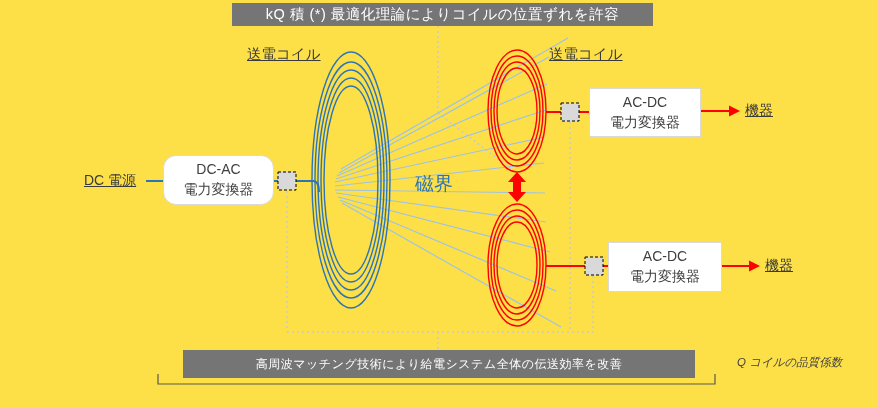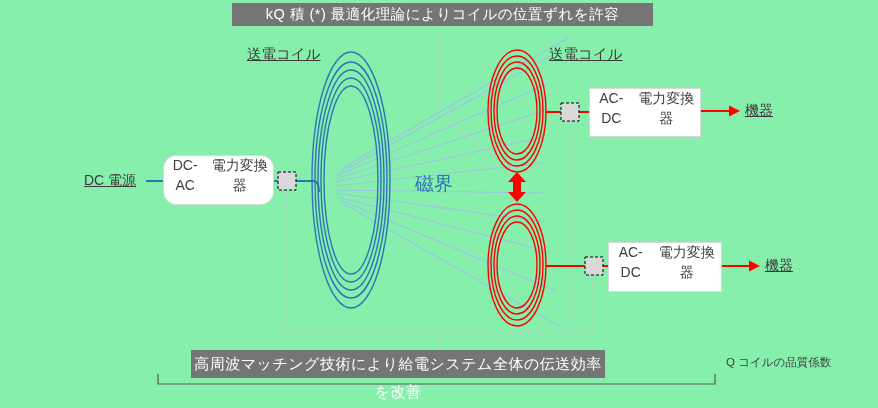--- a/index.html
+++ b/index.html
@@ -1,36 +1,36 @@
 <!DOCTYPE html>
 <html><head>
 <meta charset="utf-8">
 <style>
   html,body{margin:0;padding:0;background:#ffffff;}
   .stage{
-    position:relative;width:878px;height:408px;background:#86efac;overflow:hidden;
+    position:relative;width:878px;height:408px;background:#fde047;overflow:hidden;
     font-family:"Liberation Sans","DejaVu Sans",sans-serif;color:#3f3f3f;
   }
   .stage svg{position:absolute;left:0;top:0;}
   .abs{position:absolute;}
   .banner{
     background:#757575;color:#ffffff;text-align:center;
     font-size:14.5px;letter-spacing:0.5px;
   }
   .banner.top{left:232px;top:3px;width:421px;height:23px;line-height:23px;}
-  .banner.bottom{left:183px;top:350px;width:414px;height:28px;line-height:28px;font-size:15px;margin-left:8px;}
+  .banner.bottom{left:183px;top:350px;width:512px;height:28px;line-height:28px;font-size:12px;}
   .conv-box{
     background:#ffffff;border:1.5px solid #d9d9d9;
-    display:flex;justify-content:center;
+    display:flex;flex-direction:column;align-items:center;justify-content:center;
     font-size:14px;line-height:1.4;color:#3f3f3f;text-align:center;
   }
   .lbl{font-size:14.5px;color:#3a3a3a;white-space:nowrap;text-decoration:underline;}
   .lbl-blue{font-size:19px;color:#2e75b6;white-space:nowrap;}
   .footnote{font-size:11.5px;color:#404040;line-height:1.45;white-space:nowrap;}
-  .footnote .q-line{margin-left:4px;}
+  .footnote .q-line{margin-left:15px;font-style:italic;}
   .system-label{left:158px;top:388px;width:557px;text-align:center;font-size:15px;color:#3a3a3a;}
 </style>
 </head>
 <body>
 
 <div class="stage">
 
   <svg width="878" height="408" viewBox="0 0 878 408">
 
     <g stroke="#c9c9c9" stroke-width="1.5" stroke-dasharray="2 3" fill="none">

